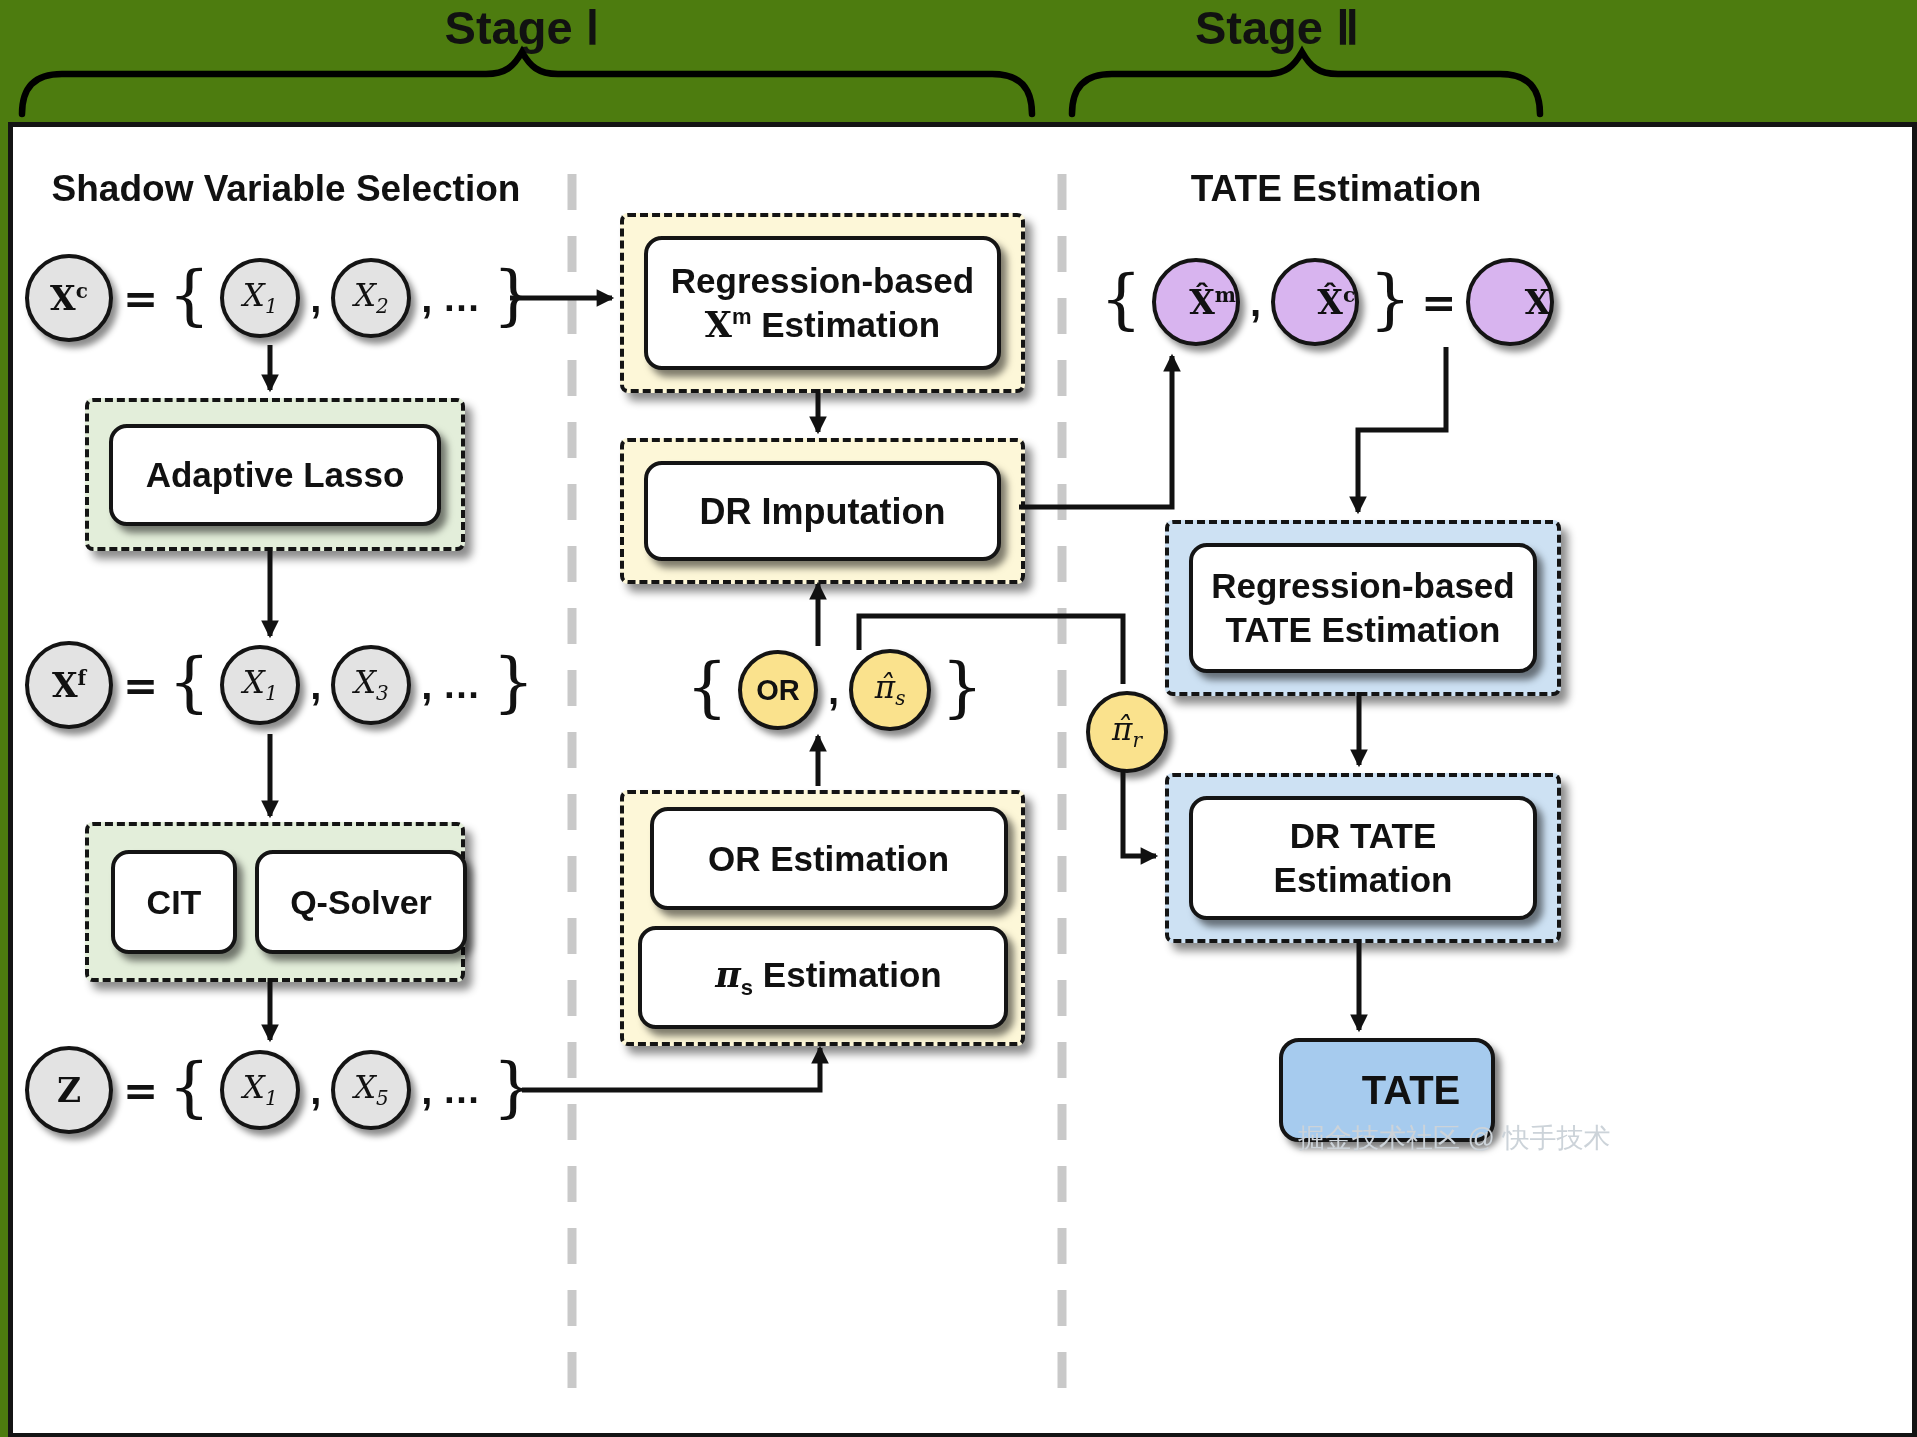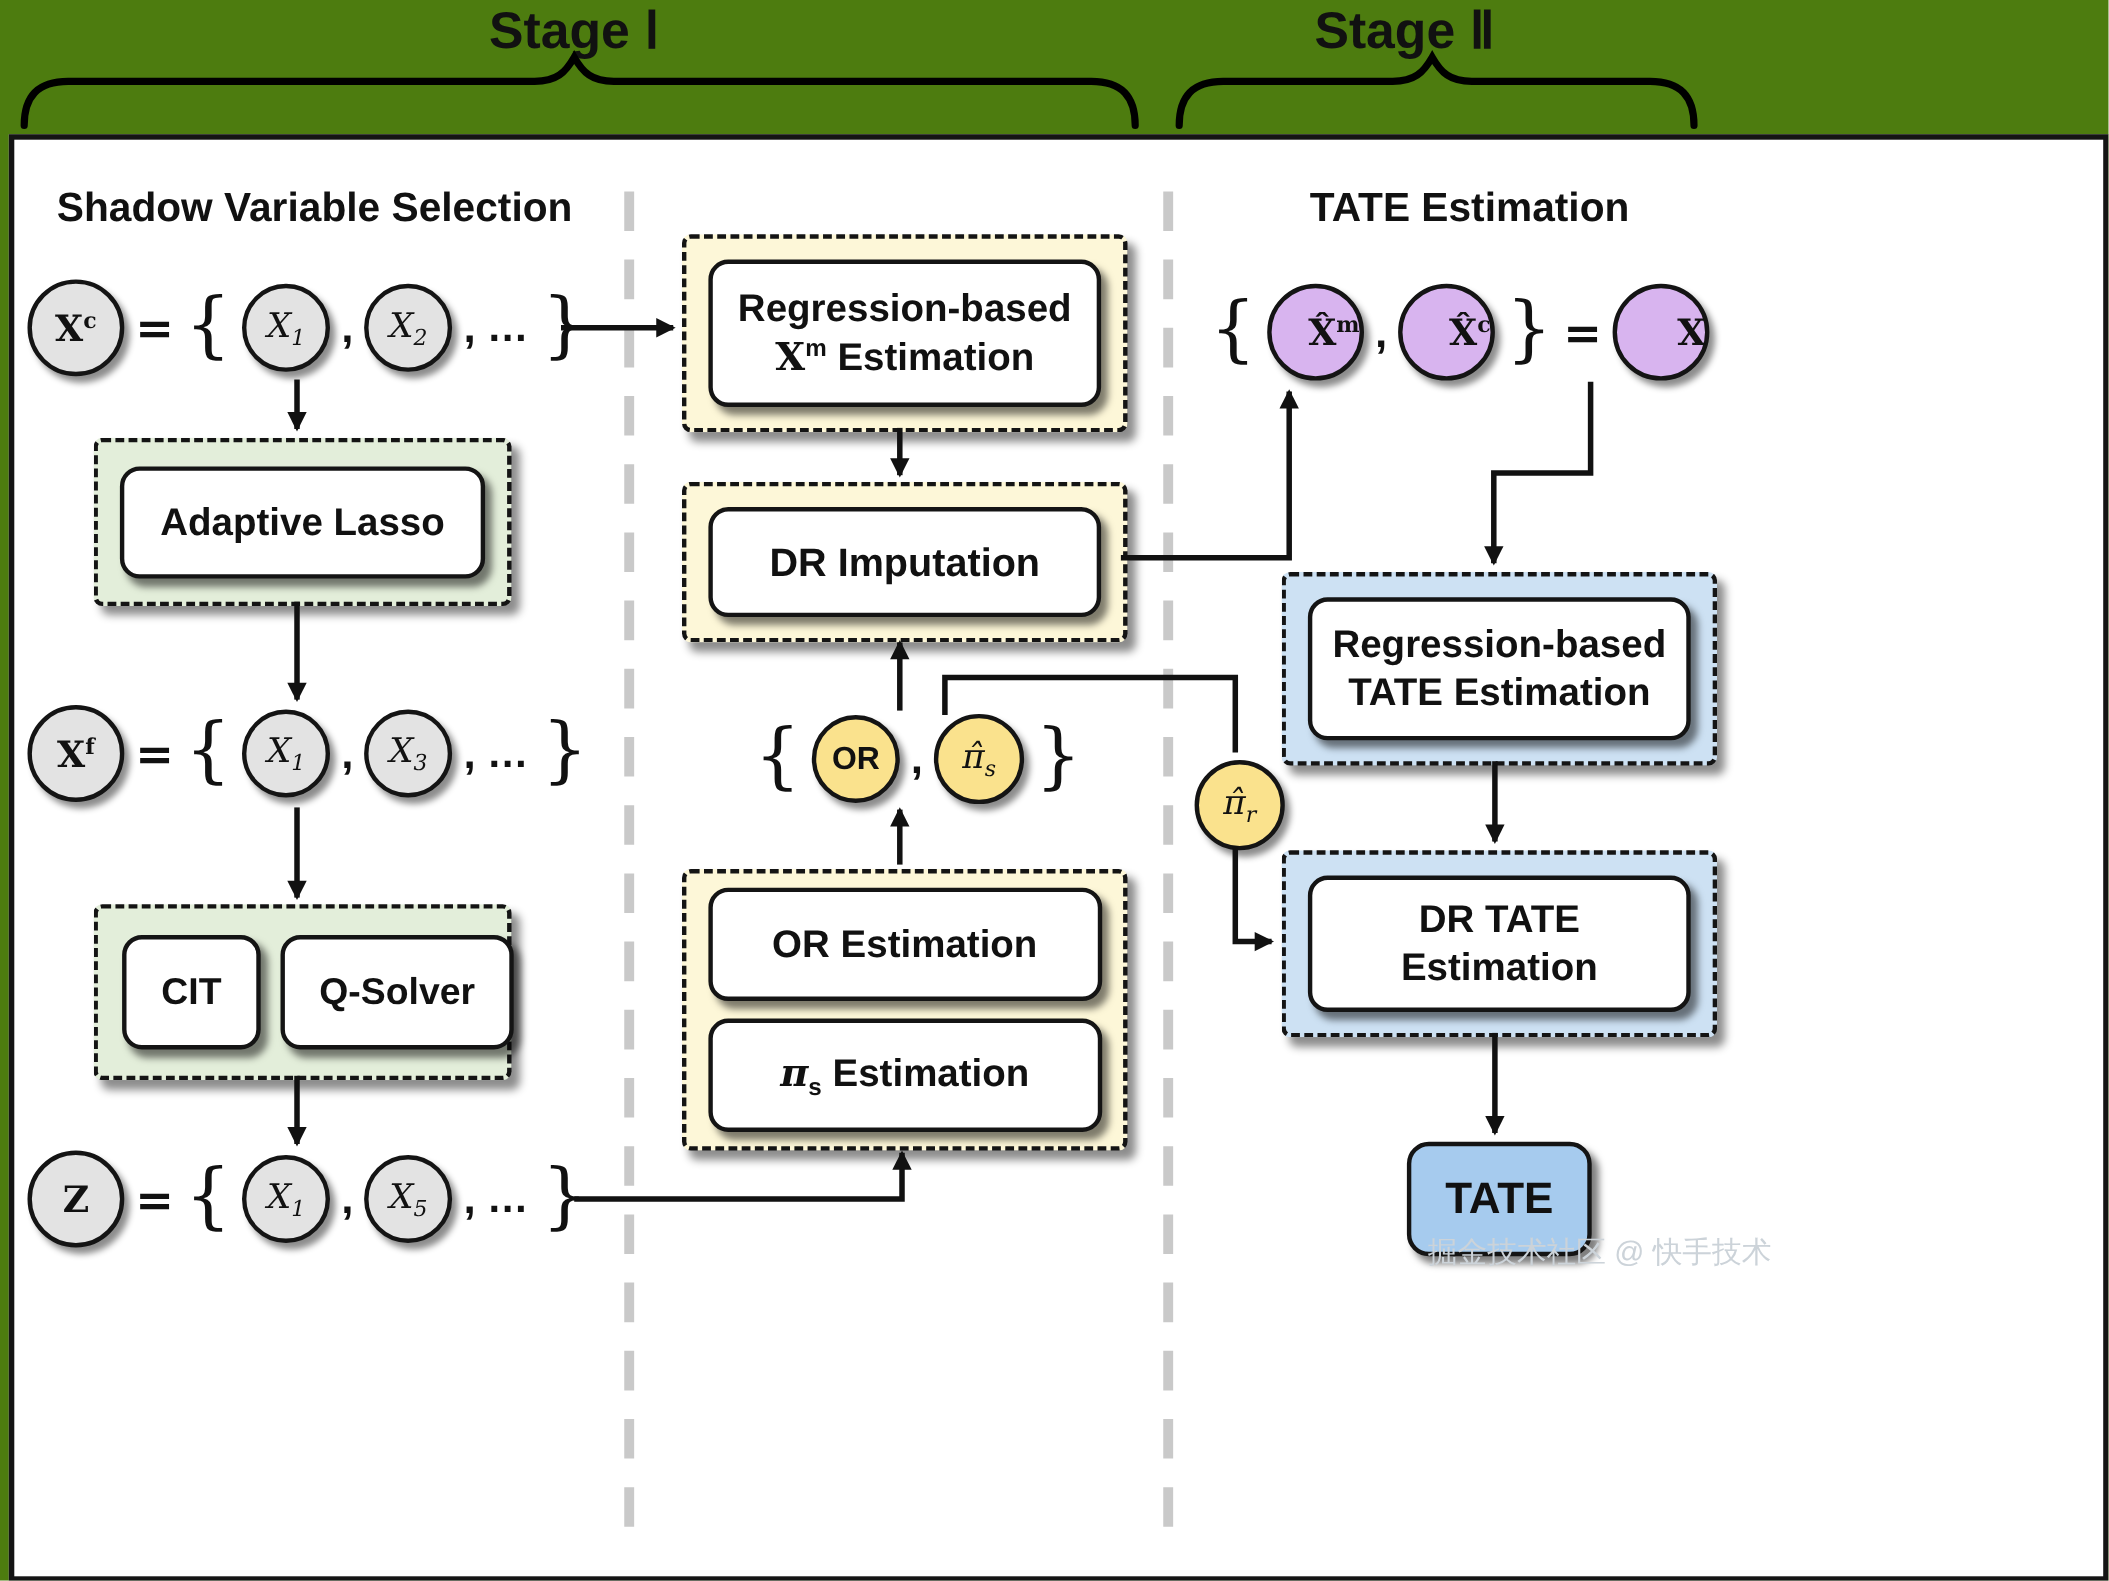--- a/index.html
+++ b/index.html
@@ -42,21 +42,21 @@
   .op{font-size:42px;font-weight:600;font-family:"DejaVu Serif",serif;}
   .brace{font-size:66px;font-weight:400;font-family:"DejaVu Serif",serif;line-height:0.9;transform:translateY(-3px);}
   .comma{font-size:40px;font-weight:bold;}
   .dots{font-size:38px;font-weight:bold;letter-spacing:2px;}
   .pi-b{font-family:"DejaVu Serif",serif;font-style:italic;font-weight:bold;}
   .pi-sub{font-size:22px;font-weight:bold;}
 
   .tate-box{position:absolute;background:#a6cbee;border:4px solid #141414;border-radius:20px;
             box-shadow:6px 7px 7px rgba(0,0,0,0.5);
             display:flex;align-items:center;justify-content:center;
-            font-weight:bold;font-size:40px;}
+            font-weight:bold;font-size:40px;padding-left:48px;}
   .watermark{position:absolute;font-size:27px;color:#ccd3d9;white-space:nowrap;z-index:5;}
 </style>
 </head>
 <body>
 
 <div id="canvas">
 
   <div class="stage-label" style="left:372px;top:0px;width:300px;">Stage Ⅰ</div>
   <div class="stage-label" style="left:1127px;top:0px;width:300px;">Stage Ⅱ</div>
 
@@ -159,21 +159,21 @@
         <span><span>π̂</span><sub>s</sub></span>
       </span>
     <span class="brace">}</span>
   </div>
 
   <div class="dashed-box yellow" style="left:620px;top:790px;width:397px;height:248px;">
     <div class="vbox-col">
       <div class="white-box" style="width:350px;height:95px;">
           <span>OR Estimation</span>
         </div>
-      <div class="white-box" style="width:350px;height:95px;">
+      <div class="white-box" style="width:350px;height:95px;padding-left:12px;">
           <span><span class="pi-b">π</span><sub class="pi-sub">s</sub><span> Estimation</span></span>
         </div>
     </div>
   </div>
 
   <div class="var-row" style="left:1100px;top:255px;height:94px;">
     <span class="brace">{</span>
     <span class="circle head-circle purple">
         <span><span>X̂</span><sup>m</sup></span>
       </span>

